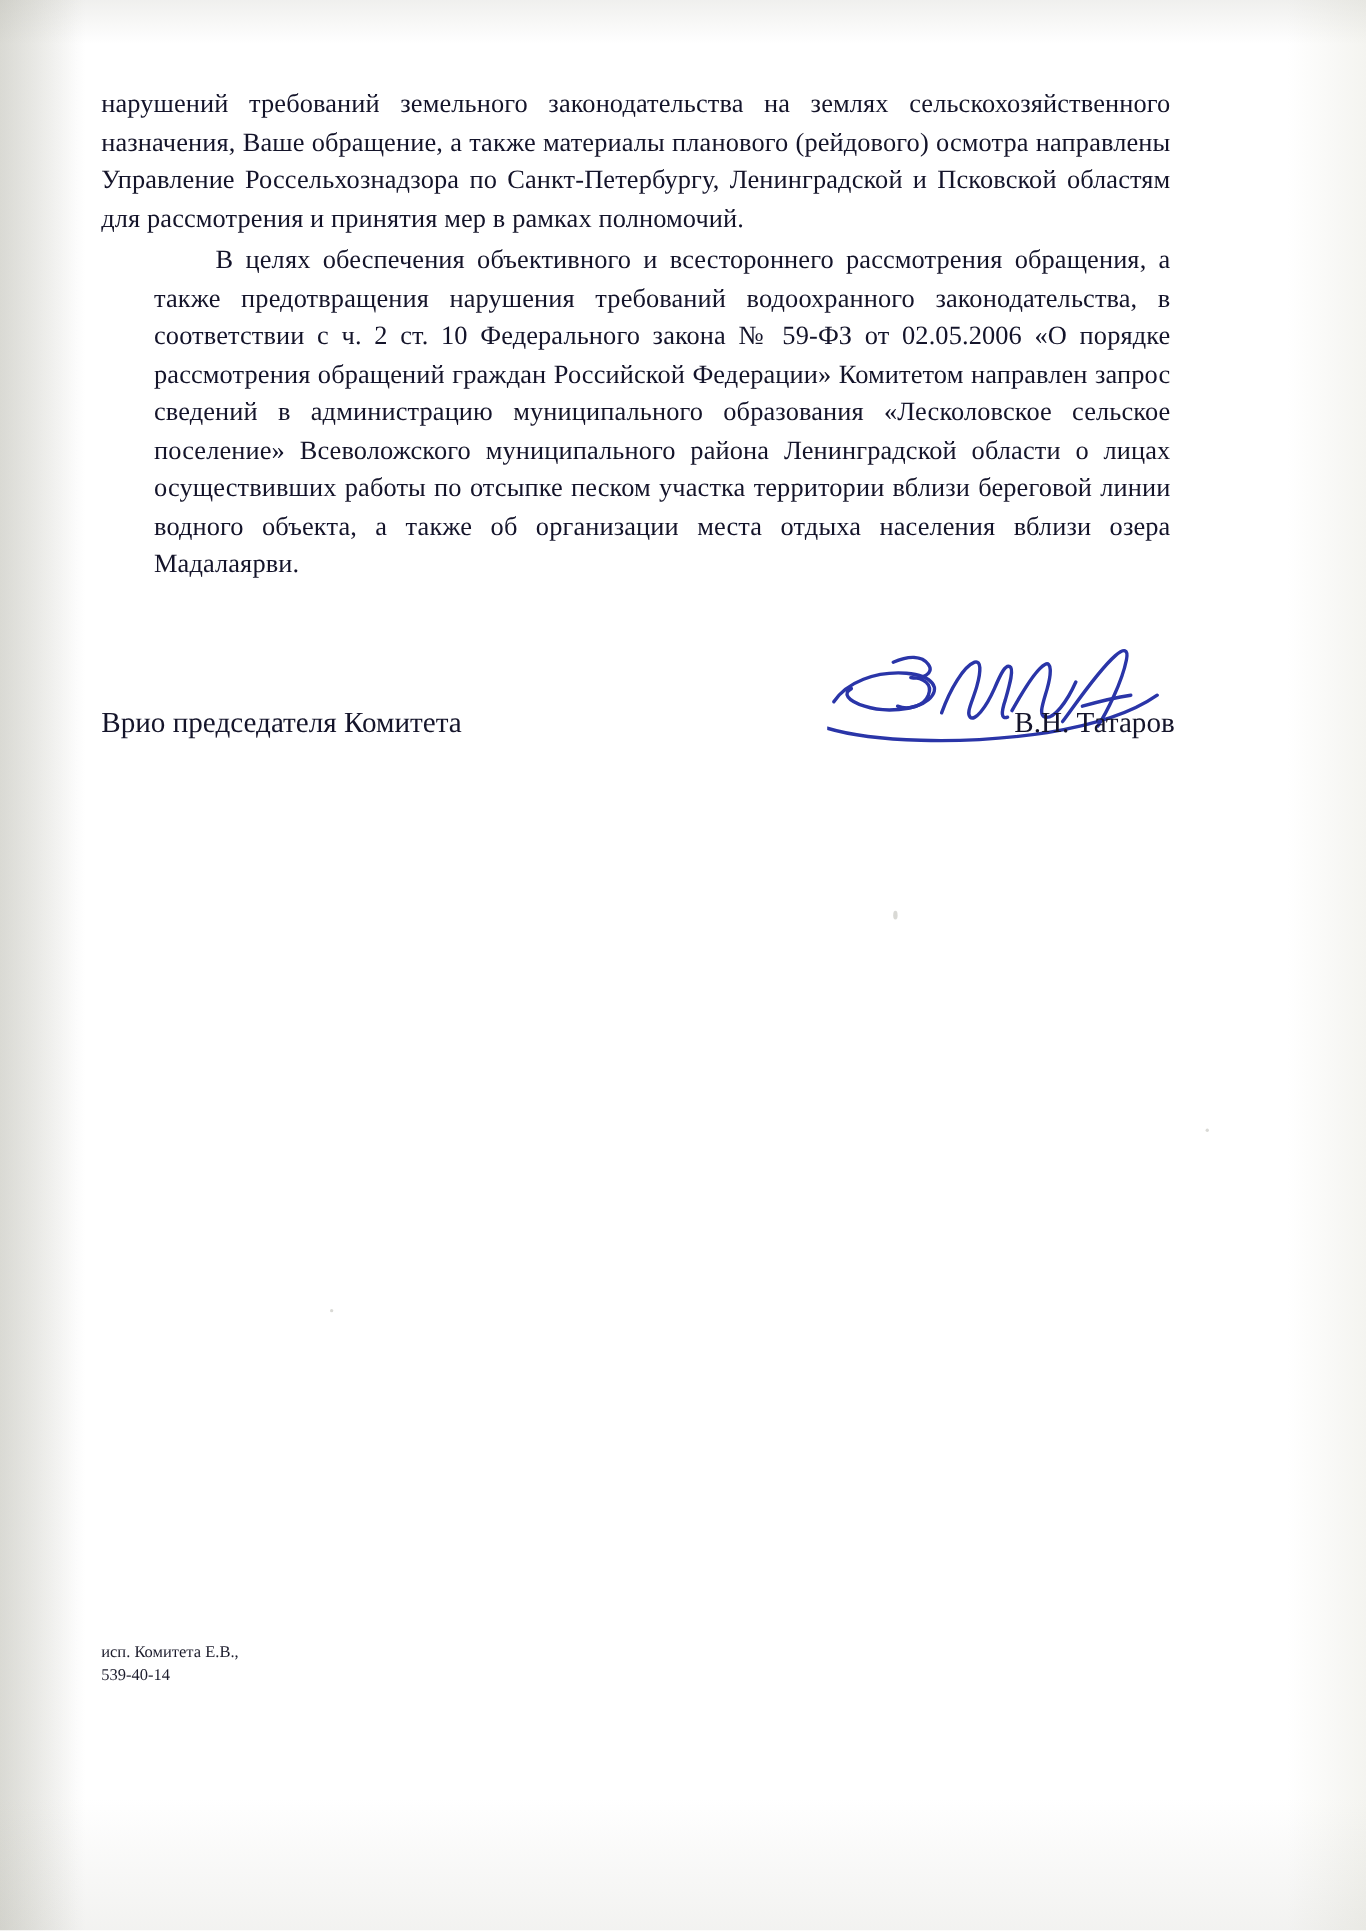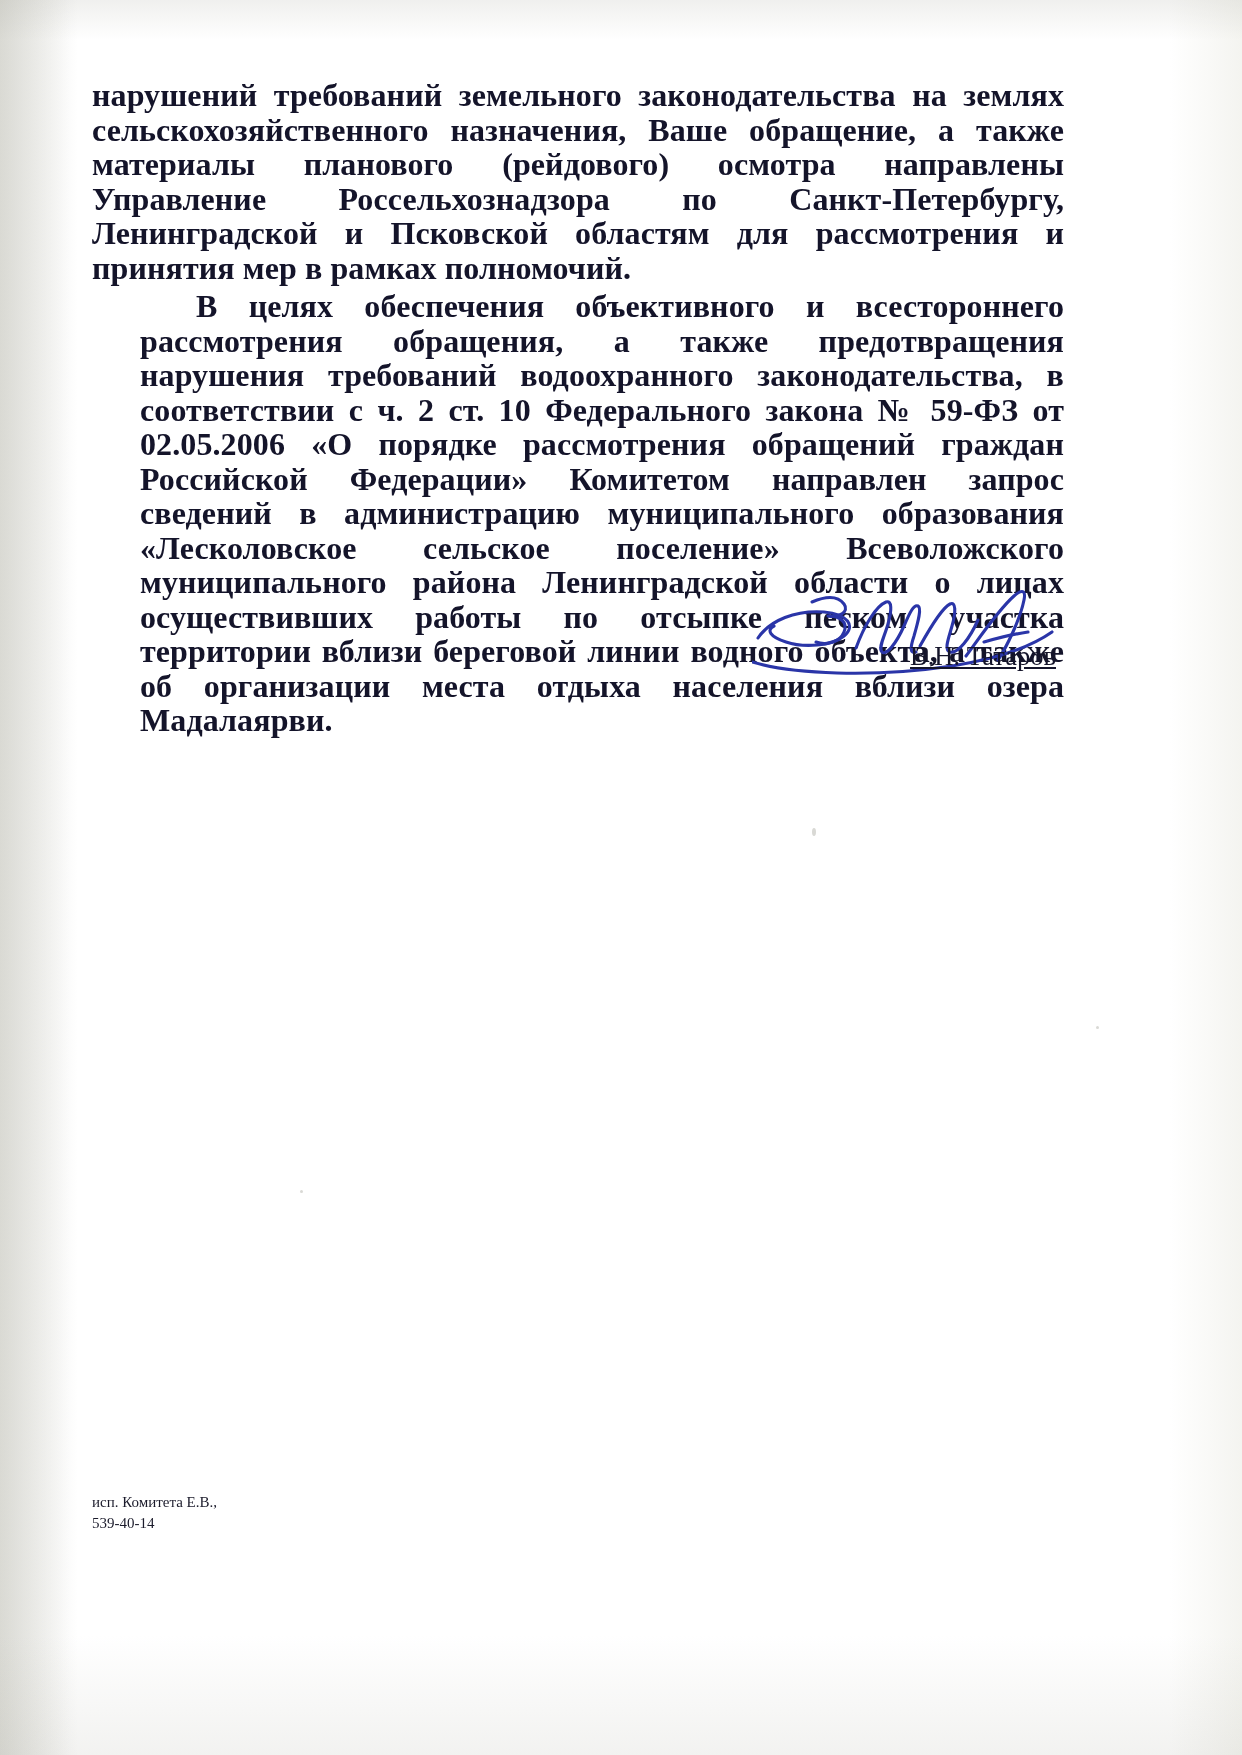--- a/index.html
+++ b/index.html
@@ -48,27 +48,26 @@
 
   .doc-body {
     position: absolute;
     left: 92px;
     top: 78px;
     width: 972px;
   }
 
   p.para {
     margin: 0 0 0 0;
-    font-size: 32px;
+    font-size: 24px;
     line-height: 34.5px;
     text-align: justify;
     text-justify: inter-word;
     color: #14142a;
     letter-spacing: 0.1px;
-    font-weight: bold;
   }
   p.para.indent {
     text-indent: 56px;
     margin-left: 48px;
   }
   p.para + p.para {
     margin-top: 4px;
   }
 
   .signature-block {
@@ -82,27 +81,26 @@
     position: absolute;
     left: 0;
     top: 22px;
     font-size: 26.5px;
     line-height: 32px;
     color: #14142a;
     white-space: nowrap;
   }
   .sign-name {
     position: absolute;
-    right: 16px;
+    right: 4px;
     top: 22px;
     font-size: 26.5px;
     line-height: 32px;
     color: #14142a;
     white-space: nowrap;
-    text-decoration: underline;
   }
   .signature-scribble {
     position: absolute;
     left: 660px;
     top: -32px;
     width: 340px;
     height: 110px;
     pointer-events: none;
   }
 
@@ -137,20 +135,21 @@
   <div class="speck" style="left:812px; top:828px; width:4px; height:8px;"></div>
   <div class="speck" style="left:300px; top:1190px; width:3px; height:3px;"></div>
   <div class="speck" style="left:1096px; top:1026px; width:3px; height:3px;"></div>
 
   <div class="doc-body">
     <p class="para">нарушений требований земельного законодательства на землях сельскохозяйственного назначения, Ваше обращение, а также материалы планового (рейдового) осмотра направлены Управление Россельхознадзора по Санкт-Петербургу, Ленинградской и Псковской областям для рассмотрения и принятия мер в рамках полномочий.</p>
     <p class="para indent">В целях обеспечения объективного и всестороннего рассмотрения обращения, а также предотвращения нарушения требований водоохранного законодательства, в соответствии с ч. 2 ст. 10 Федерального закона № 59-ФЗ от 02.05.2006 «О порядке рассмотрения обращений граждан Российской Федерации» Комитетом направлен запрос сведений в администрацию муниципального образования «Лесколовское сельское поселение» Всеволожского муниципального района Ленинградской области о лицах осуществивших работы по отсыпке песком участка территории вблизи береговой линии водного объекта, а также об организации места отдыха населения вблизи озера Мадалаярви.</p>
   </div>
 
   <div class="signature-block">
+    <div class="sign-title">Врио  председателя Комитета</div>
 
     <svg class="signature-scribble" viewBox="0 0 340 110">
       <g fill="none" stroke="#2a35a8" stroke-width="3.1" stroke-linecap="round" stroke-linejoin="round">
         <path d="M6 52 C 18 34, 44 24, 72 26 C 96 28, 104 40, 92 50 C 80 60, 52 62, 34 56 C 18 51, 14 44, 22 40"></path>
         <path d="M60 16 C 74 10, 86 10, 92 18 C 98 26, 86 32, 76 30 C 88 30, 96 36, 92 46 C 88 56, 74 60, 64 56"></path>
         <path d="M104 62 C 112 40, 124 20, 134 16 C 140 14, 140 24, 136 38 C 132 52, 126 62, 130 66 C 134 70, 144 58, 152 40 C 158 26, 162 18, 166 20 C 170 22, 166 36, 162 50 C 158 62, 158 68, 164 66"></path>
         <path d="M168 60 C 178 42, 190 22, 198 18 C 204 15, 204 26, 200 40 C 196 54, 192 64, 198 66 C 206 68, 218 52, 226 34"></path>
         <path d="M214 70 C 226 54, 246 24, 262 10 C 270 3, 274 4, 272 14 C 268 34, 254 62, 246 74"></path>
         <path d="M232 56 C 246 52, 262 48, 276 46"></path>
         <path d="M0 76 C 40 88, 120 92, 200 80 C 250 72, 280 60, 300 46"></path>

